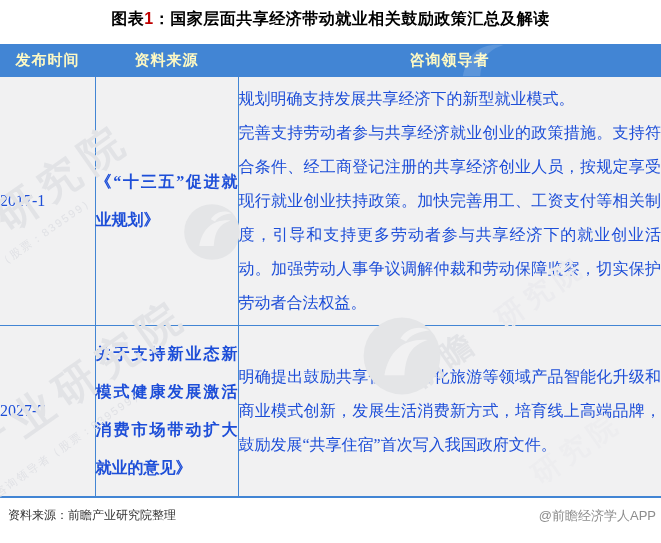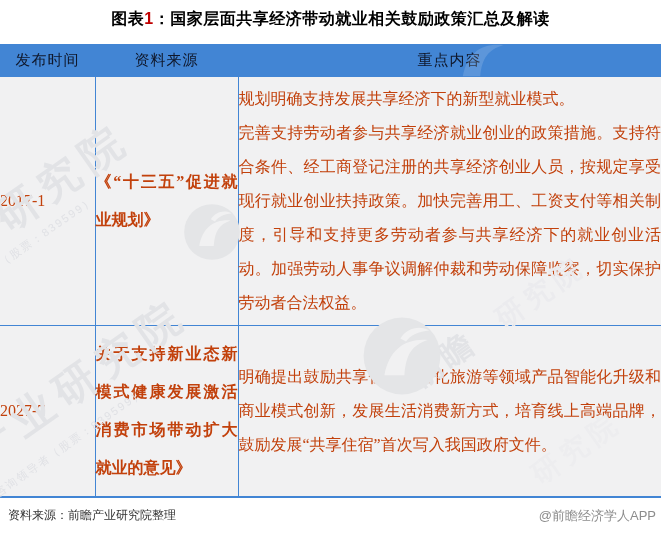--- a/index.html
+++ b/index.html
@@ -26,35 +26,35 @@
   .policy-table {
     position: absolute; top: 44px; left: 0;
     width: 661px;
     border-collapse: collapse;
     table-layout: fixed;
     border-bottom: 2px solid #4285D4;
     z-index: 2;
   }
   .policy-table thead th {
     background: #4285D4;
-    color: #0f172a;
+    color: #fef9c3;
     font-family: "Liberation Sans", sans-serif;
-    font-weight: normal;
+    font-weight: bold;
     font-size: 15px;
     height: 33px;
     padding: 0;
     text-align: center;
     letter-spacing: 1px;
   }
   .policy-table tbody { background: #F1F1F2; }
   .policy-table tbody td {
     vertical-align: middle;
     font-family: "Liberation Serif", "DejaVu Serif", serif;
     font-size: 16px;
-    color: #c2410c;
+    color: #1d4ed8;
     padding: 0;
   }
   .policy-table tbody td + td { border-left: 1px solid #4285D4; }
   .policy-table tbody tr.row-a td { border-bottom: 1px solid #4285D4; }
   .row-a { height: 248px; }
   .row-b { height: 172px; }
 
   .cell-date { padding-left: 10px; margin-top: 33px; }
   .cell-policy {
     padding: 0 8px;
@@ -122,21 +122,21 @@
 <table class="policy-table">
   <colgroup>
     <col style="width:95px">
     <col style="width:143px">
     <col style="width:423px">
   </colgroup>
   <thead>
     <tr>
       <th>发布时间</th>
       <th>资料来源</th>
-      <th>重点内容</th>
+      <th>咨询领导者</th>
     </tr>
   </thead>
   <tbody>
     <tr class="row-a">
       <td class="cell-date">2017-1</td>
       <td class="cell-policy">《“十三五”促进就业规划》</td>
       <td class="cell-content">
         <p>规划明确支持发展共享经济下的新型就业模式。</p>
         <p>完善支持劳动者参与共享经济就业创业的政策措施。支持符合条件、经工商登记注册的共享经济创业人员，按规定享受现行就业创业扶持政策。加快完善用工、工资支付等相关制度，引导和支持更多劳动者参与共享经济下的就业创业活动。加强劳动人事争议调解仲裁和劳动保障监察，切实保护劳动者合法权益。</p>
       </td>

